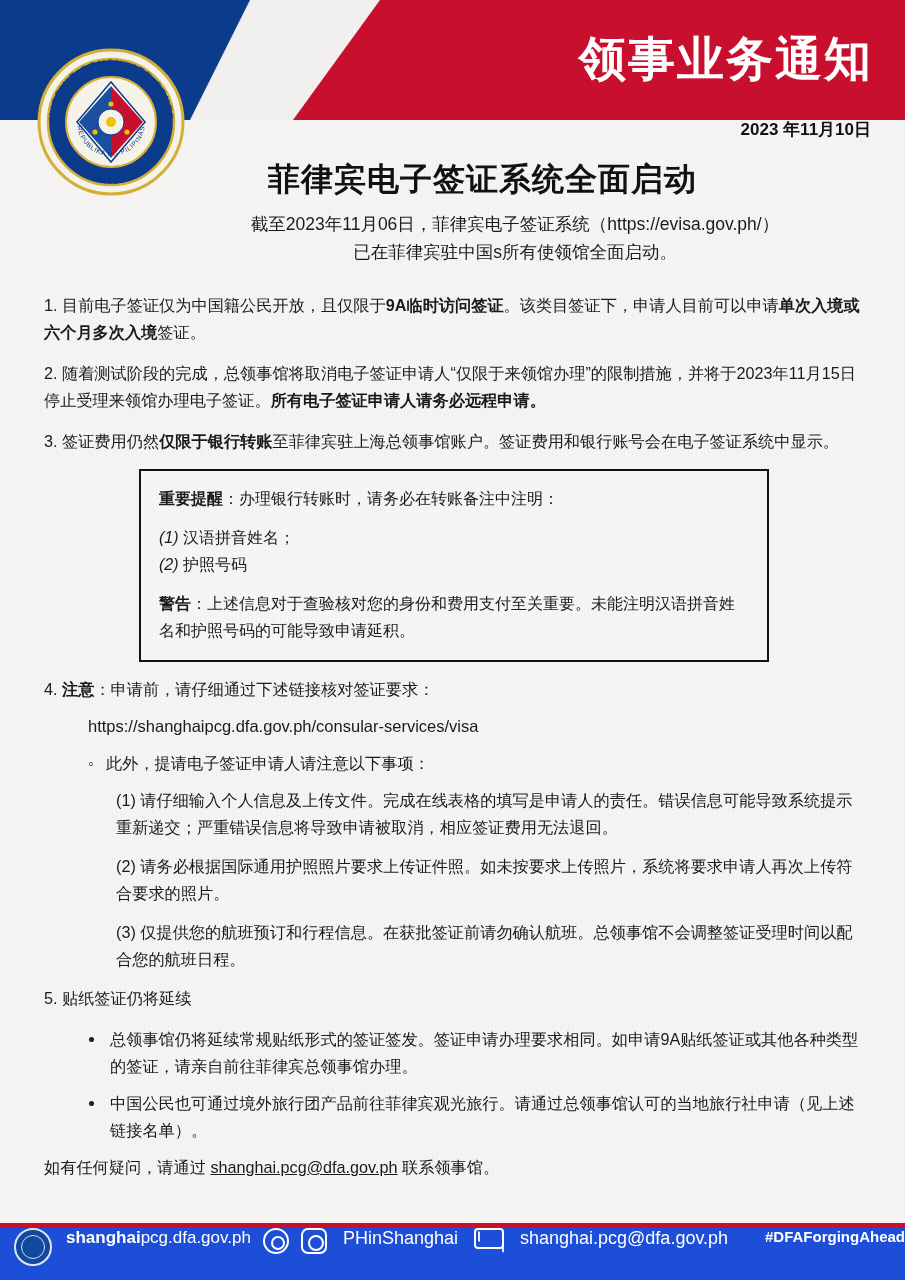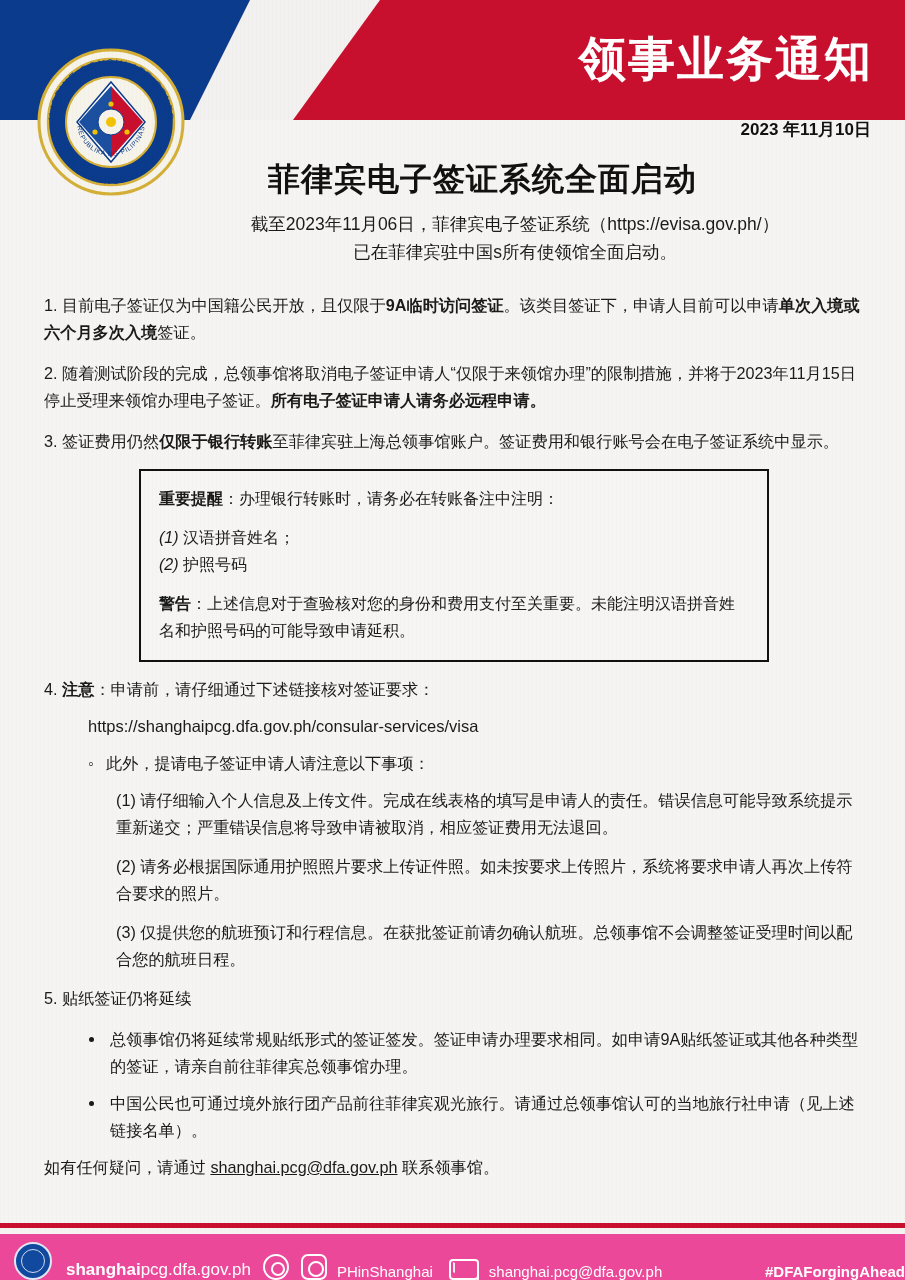--- a/index.html
+++ b/index.html
@@ -163,24 +163,24 @@
     margin: 8px 0 0 0;
     font-size: 16.2px;
     line-height: 27px;
   }
   .u { text-decoration: underline; }
 
   
   .footer {
     position: absolute;
     left: 0; bottom: 0;
-    width: 905px; height: 46px;
-    background: #ec4899;
+    width: 905px; height: 52px;
+    background: #1d4ed8;
     display: flex;
-    align-items: flex-end;
+    align-items: flex-start;
   }
   .footer-strip-top {
     position: absolute;
     left: 0; bottom: 52px;
     width: 905px; height: 5px;
     background: #c8102e;
   }
   .footer-seal {
     width: 38px; height: 38px;
     margin-left: 14px;
@@ -218,22 +218,22 @@
     width: 10px; height: 10px;
     border: 2px solid #fff; border-radius: 50%;
   }
   .footer-ico.ig::after {
     content: "";
     position: absolute; left: 5px; top: 5px;
     width: 12px; height: 12px;
     border: 2px solid #fff; border-radius: 50%;
   }
   .footer-text {
-    margin-left: 10px;
-    font-size: 15px;
+    margin-left: 16px;
+    font-size: 18px;
     color: #ffffff;
     white-space: nowrap;
   }
   .footer-mail {
     width: 30px; height: 21px;
     border: 2px solid #ffffff;
     border-radius: 4px;
     margin-left: 16px;
     position: relative;
     flex: none;

